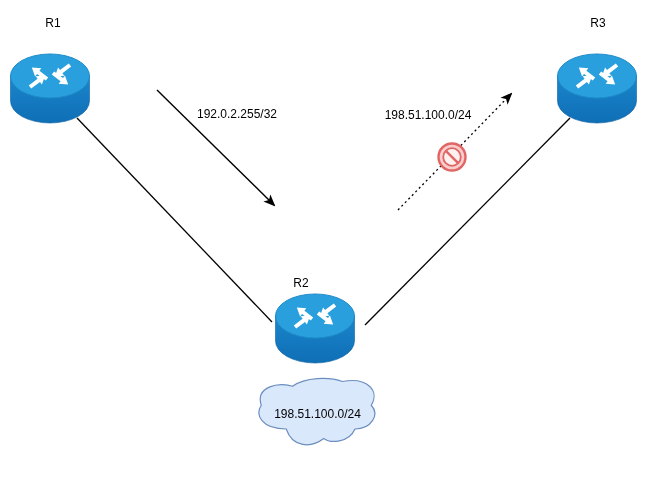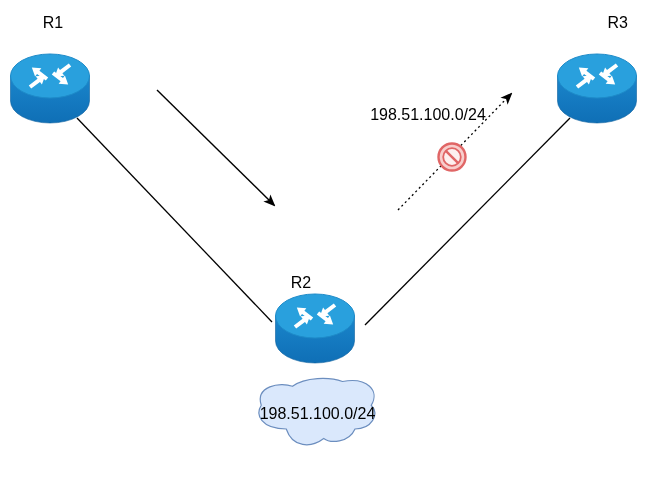--- a/index.html
+++ b/index.html
@@ -15,21 +15,21 @@
     background: #ffffff;
     overflow: hidden;
   }
   .layer {
     position: absolute;
     left: 0;
     top: 0;
   }
   .lbl {
     position: absolute;
-    font-size: 16px;
+    font-size: 12px;
     line-height: 14px;
     color: #000000;
     text-align: center;
     white-space: nowrap;
   }
   .edge { stroke: #000000; stroke-width: 1.4; fill: none; }
   .edge.thin { stroke-width: 1.3; }
   .edge.dashed { stroke-dasharray: 2 3; stroke-width: 1.3; }
 </style>
 </head>
@@ -73,19 +73,20 @@
 
     <use href="#router" x="10" y="53" width="80" height="72"></use>
     <use href="#router" x="275" y="293" width="80" height="72"></use>
     <use href="#router" x="557" y="53" width="80" height="72"></use>
 
     <path transform="translate(255,372)" d="M31.25,57 C6.25,57 0,42.75 6.25,33.25 C0,14.25 25,9.5 37.5,14.25 C50,4.75 75,4.75 87.5,9.5 C112.5,4.75 125,19 116.25,33.25 C125,42.75 116.25,57 100,57 C93.75,71.25 75,71.25 68.75,66.5 C56.25,76 37.5,76 31.25,57 Z" fill="#DAE8FC" stroke="#6C8EBF" stroke-width="1.2"></path>
   </svg>
 
   <div class="lbl" style="left:23px;  top:16px;  width:60px;">R1</div>
   <div class="lbl" style="left:271px; top:276px; width:60px;">R2</div>
-  <div class="lbl" style="left:568px; top:16px;  width:60px;text-align:right;">R3</div>
+  <div class="lbl" style="left:568px; top:16px;  width:60px;">R3</div>
 
+  <div class="lbl" style="left:177px; top:107px; width:120px;">192.0.2.255/32</div>
   <div class="lbl" style="left:368px; top:108px; width:120px;">198.51.100.0/24</div>
 
   <div class="lbl" style="left:255px; top:407px; width:125px;">198.51.100.0/24</div>
 
 </div>
 
 </body></html>

